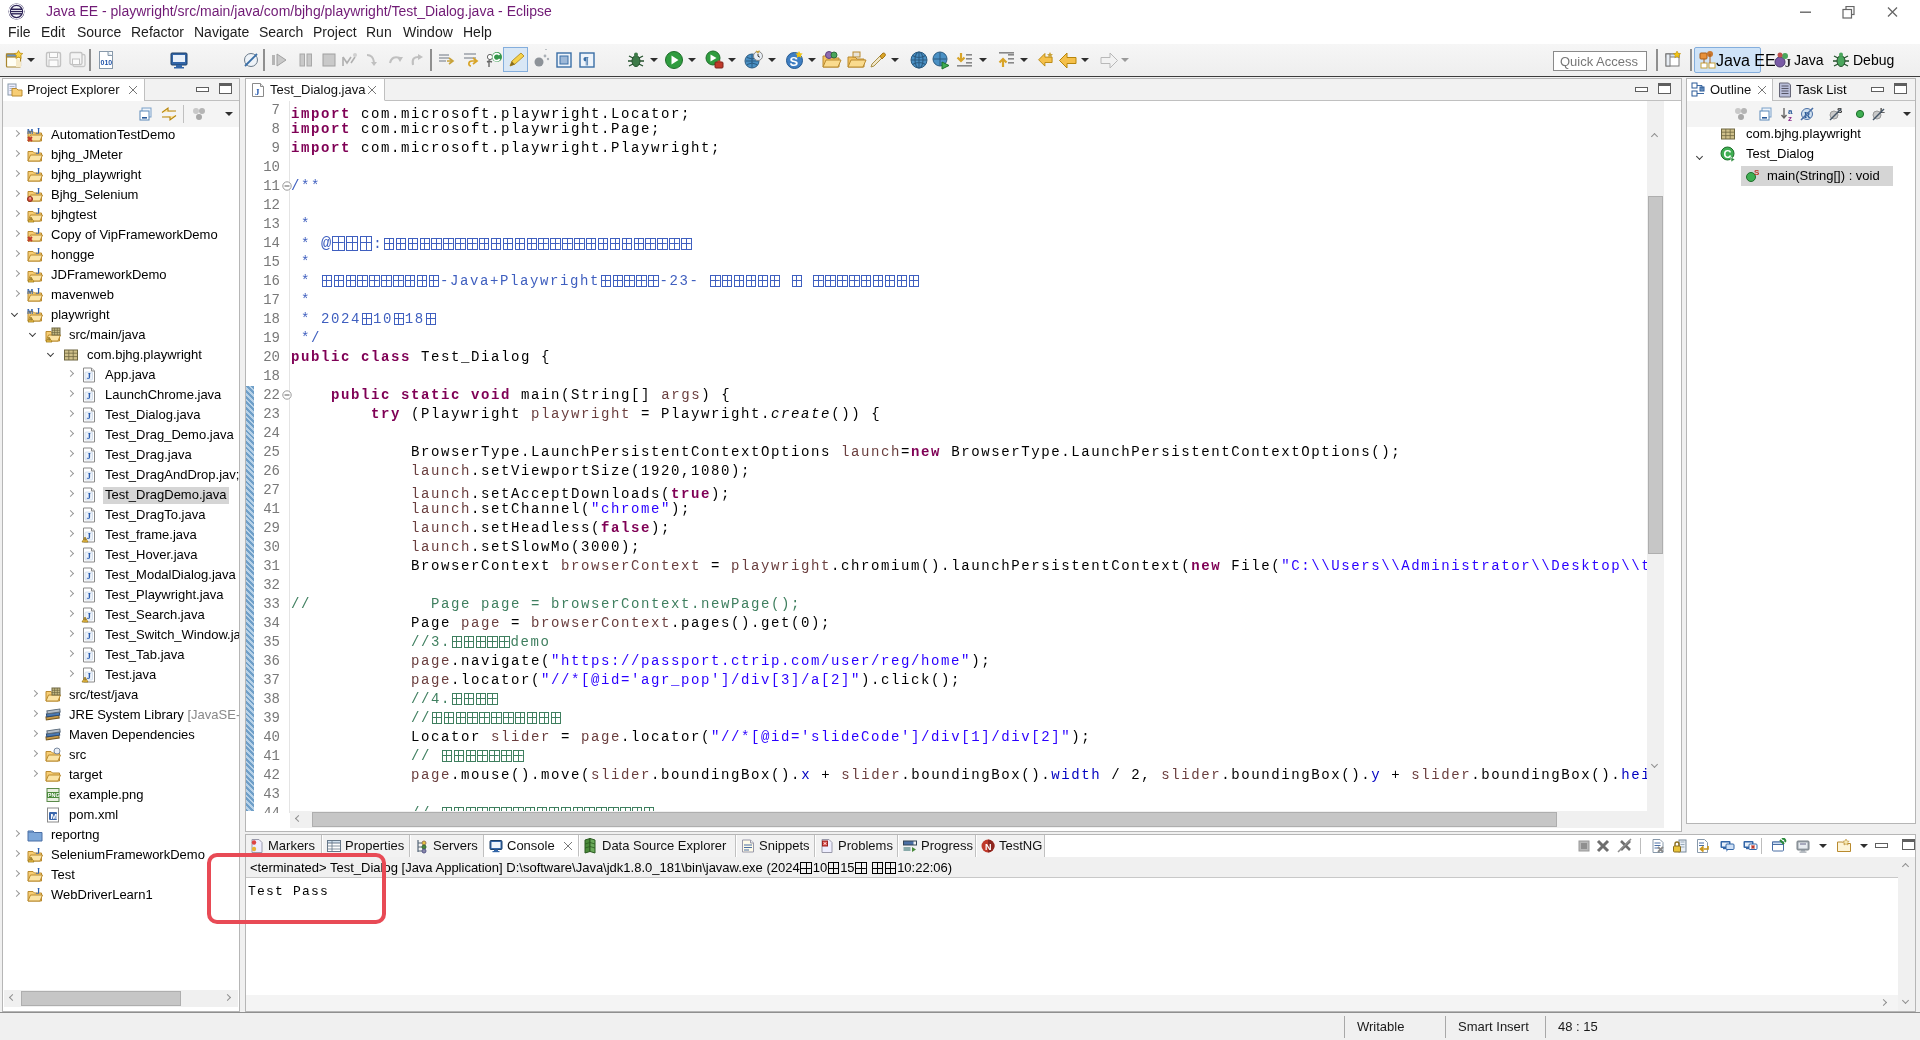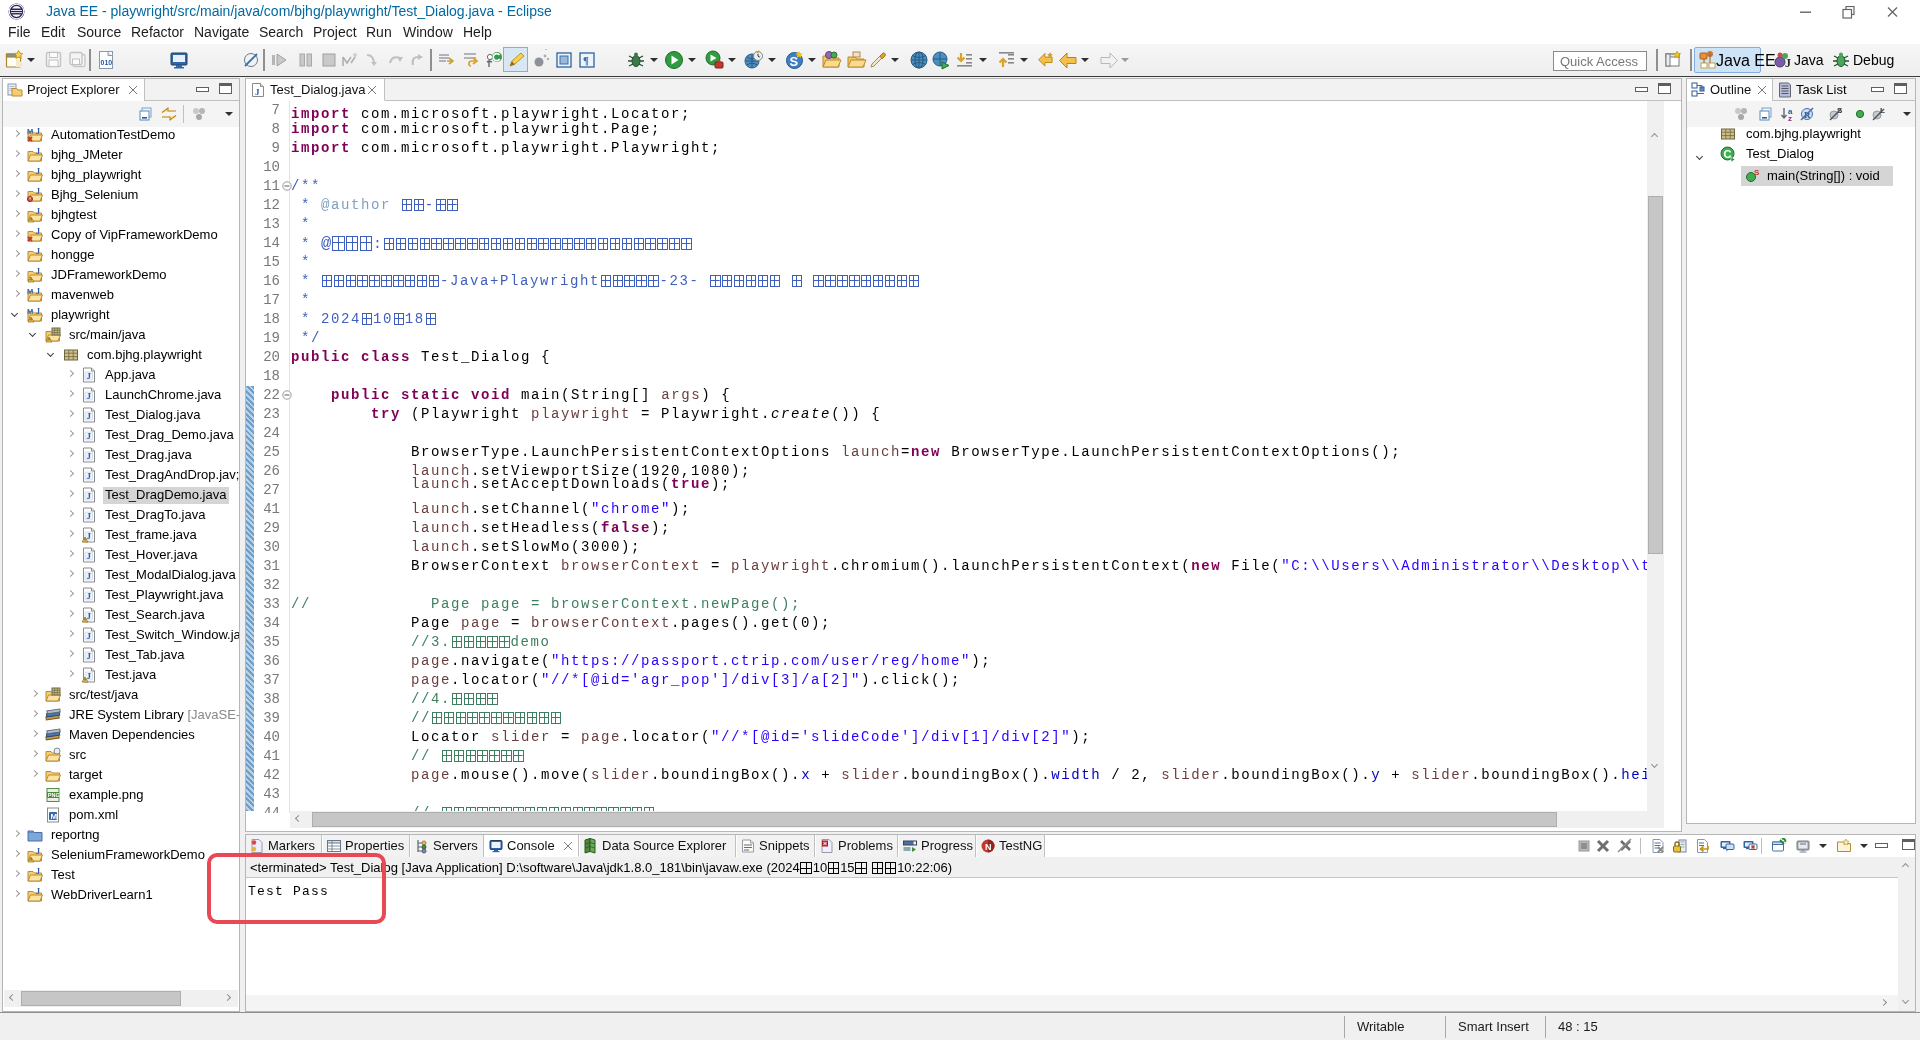--- a/index.html
+++ b/index.html
@@ -1,17 +1,17 @@
 <!DOCTYPE html>
 <html><head><meta charset="utf-8"><style>
 *{margin:0;padding:0;box-sizing:border-box}
 html,body{width:1920px;height:1040px;overflow:hidden;background:#f0f0f0;font-family:"Liberation Sans",sans-serif;-webkit-font-smoothing:antialiased}
 .abs{position:absolute}
 #titlebar{position:absolute;left:0;top:0;width:1920px;height:22px;background:#fff}
-#titletext{position:absolute;left:46px;top:3px;font-size:14px;color:#0369a1}
+#titletext{position:absolute;left:46px;top:3px;font-size:14px;color:#701a75}
 #menubar{position:absolute;left:0;top:22px;width:1920px;height:22px;background:#fff}
 .menu{position:absolute;top:2px;font-size:14px;color:#1d1d1d}
 #toolbar{position:absolute;left:0;top:44px;width:1920px;height:33px;background:linear-gradient(#f6f6f6,#eeeeee);border-bottom:1px solid #3c3c3c}
 .tbtn{position:absolute;top:5px;width:22px;height:22px}
 .tsep{position:absolute;top:5px;width:1.5px;height:22px;background:#8f8f8f}
 .tdrop{position:absolute;top:14px;width:0;height:0;border-left:4px solid transparent;border-right:4px solid transparent;border-top:4.5px solid #2e2e2e}
 .tdropg{border-top-color:#9a9a9a}
 #winbtns{position:absolute;right:10px;top:6px}
 
 .panel{position:absolute;background:#fff;border:1px solid #b6b6b6}
@@ -750,21 +750,20 @@
 <div class="codeline" style="left:45px;top:4px;width:1396px;overflow:hidden"><span class="kw">import</span> com.microsoft.playwright.Locator;</div>
 <div class="lnum" style="left:0;top:19px">8</div>
 <div class="codeline" style="left:45px;top:19px;width:1356px;overflow:hidden"><span class="kw">import</span> com.microsoft.playwright.Page;</div>
 <div class="lnum" style="left:0;top:38px">9</div>
 <div class="codeline" style="left:45px;top:38px;width:1356px;overflow:hidden"><span class="kw">import</span> com.microsoft.playwright.Playwright;</div>
 <div class="lnum" style="left:0;top:57px">10</div>
 <div class="codeline" style="left:45px;top:57px;width:1356px;overflow:hidden"></div>
 <div class="lnum" style="left:0;top:76px">11</div>
 <div class="codeline" style="left:45px;top:76px;width:1356px;overflow:hidden"><span class="jdoc">/**</span></div>
 <div class="lnum" style="left:0;top:95px">12</div>
-<div class="codeline" style="left:45px;top:95px;width:1356px;overflow:hidden"><span class="jdoc"> * </span><span class="jtag">@author</span><span class="jdoc"> </span><span class="jdoc"><span class="cjk"></span><span class="cjk"></span>-<span class="cjk"></span><span class="cjk"></span></span></div>
 <div class="lnum" style="left:0;top:114px">13</div>
 <div class="codeline" style="left:45px;top:114px;width:1356px;overflow:hidden"><span class="jdoc"> *</span></div>
 <div class="lnum" style="left:0;top:133px">14</div>
 <div class="codeline" style="left:45px;top:133px;width:1356px;overflow:hidden"><span class="jdoc"> * </span><span class="jdoc" style="font-size:17px;letter-spacing:0">@</span><span class="jdoc"><span class="cjkb"></span><span class="cjkb"></span><span class="cjkb"></span>:<span class="cjk"></span><span class="cjk"></span><span class="cjk"></span><span class="cjk"></span><span class="cjk"></span><span class="cjk"></span><span class="cjk"></span><span class="cjk"></span><span class="cjk"></span><span class="cjk"></span><span class="cjk"></span><span class="cjk"></span><span class="cjk"></span><span class="cjk"></span><span class="cjk"></span><span class="cjk"></span><span class="cjk"></span><span class="cjk"></span><span class="cjk"></span><span class="cjk"></span><span class="cjk"></span><span class="cjk"></span><span class="cjk"></span><span class="cjk"></span><span class="cjk"></span><span class="cjk"></span></span></div>
 <div class="lnum" style="left:0;top:152px">15</div>
 <div class="codeline" style="left:45px;top:152px;width:1356px;overflow:hidden"><span class="jdoc"> *</span></div>
 <div class="lnum" style="left:0;top:171px">16</div>
 <div class="codeline" style="left:45px;top:171px;width:1356px;overflow:hidden"><span class="jdoc"> * </span><span class="jdoc"><span class="cjk"></span><span class="cjk"></span><span class="cjk"></span><span class="cjk"></span><span class="cjk"></span><span class="cjk"></span><span class="cjk"></span><span class="cjk"></span><span class="cjk"></span><span class="cjk"></span></span><span class="jdoc">-Java+Playwright</span><span class="jdoc"><span class="cjk"></span><span class="cjk"></span><span class="cjk"></span><span class="cjk"></span><span class="cjk"></span></span><span class="jdoc">-23-</span><span class="jdoc"> </span><span class="jdoc"><span class="cjk"></span><span class="cjk"></span><span class="cjk"></span><span class="cjk"></span><span class="cjk"></span><span class="cjk"></span></span><span class="jdoc"> </span><span class="jdoc"><span class="cjk"></span></span><span class="jdoc"> </span><span class="jdoc"><span class="cjk"></span><span class="cjk"></span><span class="cjk"></span><span class="cjk"></span><span class="cjk"></span><span class="cjk"></span><span class="cjk"></span><span class="cjk"></span><span class="cjk"></span></span></div>
 <div class="lnum" style="left:0;top:190px">17</div>
 <div class="codeline" style="left:45px;top:190px;width:1356px;overflow:hidden"><span class="jdoc"> *</span></div>
@@ -780,21 +779,21 @@
 <div class="codeline" style="left:45px;top:285px;width:1356px;overflow:hidden">    <span class="kw">public</span> <span class="kw">static</span> <span class="kw">void</span> main(String[] <span class="lvar">args</span>) {</div>
 <div class="lnum" style="left:0;top:304px">23</div>
 <div class="codeline" style="left:45px;top:304px;width:1356px;overflow:hidden">        <span class="kw">try</span> (Playwright <span class="lvar">playwright</span> = Playwright.<span class="ital">create</span>()) {</div>
 <div class="lnum" style="left:0;top:323px">24</div>
 <div class="codeline" style="left:45px;top:323px;width:1356px;overflow:hidden"></div>
 <div class="lnum" style="left:0;top:342px">25</div>
 <div class="codeline" style="left:45px;top:342px;width:1356px;overflow:hidden">            BrowserType.LaunchPersistentContextOptions <span class="lvar">launch</span>=<span class="kw">new</span> BrowserType.LaunchPersistentContextOptions();</div>
 <div class="lnum" style="left:0;top:361px">26</div>
 <div class="codeline" style="left:45px;top:361px;width:1356px;overflow:hidden">            <span class="lvar">launch</span>.setViewportSize(1920,1080);</div>
 <div class="lnum" style="left:0;top:380px">27</div>
-<div class="codeline" style="left:45px;top:374px;width:1144px;overflow:hidden">            <span class="lvar">launch</span>.setAcceptDownloads(<span class="kw">true</span>);</div>
+<div class="codeline" style="left:45px;top:384px;width:1144px;overflow:hidden">            <span class="lvar">launch</span>.setAcceptDownloads(<span class="kw">true</span>);</div>
 <div class="lnum" style="left:0;top:399px">41</div>
 <div class="codeline" style="left:45px;top:399px;width:1356px;overflow:hidden">            <span class="lvar">launch</span>.setChannel(<span class="str">"chrome"</span>);</div>
 <div class="lnum" style="left:0;top:418px">29</div>
 <div class="codeline" style="left:45px;top:418px;width:1356px;overflow:hidden">            <span class="lvar">launch</span>.setHeadless(<span class="kw">false</span>);</div>
 <div class="lnum" style="left:0;top:437px">30</div>
 <div class="codeline" style="left:45px;top:437px;width:1356px;overflow:hidden">            <span class="lvar">launch</span>.setSlowMo(3000);</div>
 <div class="lnum" style="left:0;top:456px">31</div>
 <div class="codeline" style="left:45px;top:456px;width:1356px;overflow:hidden">            BrowserContext <span class="lvar">browserContext</span> = <span class="lvar">playwright</span>.chromium().launchPersistentContext(<span class="kw">new</span> File(<span class="str">"C:\\Users\\Administrator\\Desktop\\t</span></div>
 <div class="lnum" style="left:0;top:475px">32</div>
 <div class="codeline" style="left:45px;top:475px;width:1356px;overflow:hidden"></div>

